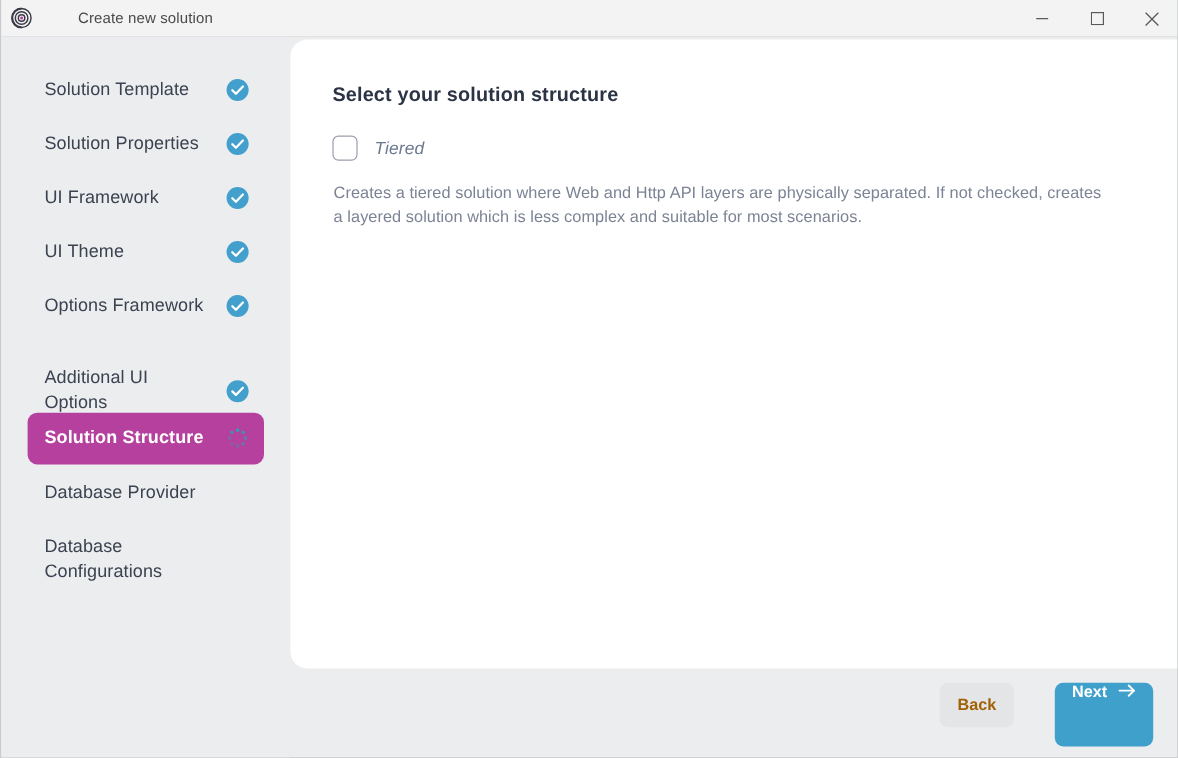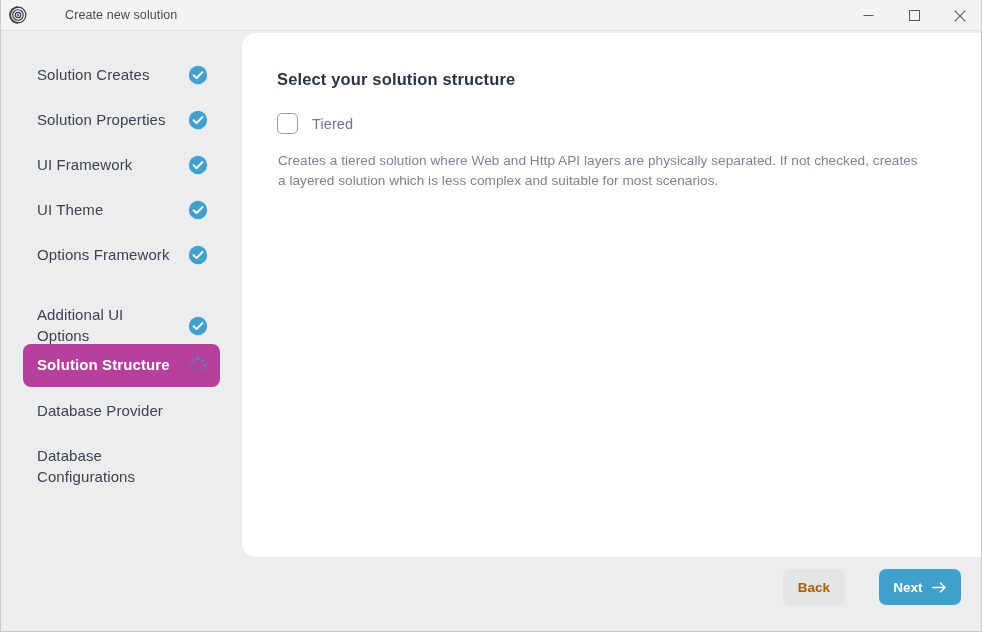--- a/index.html
+++ b/index.html
@@ -108,20 +108,21 @@
     font-weight: bold;
     color: #2b3445;
     letter-spacing: .15px;
   }
 
   #checkbox-row {
     position: absolute;
     top: 80px; left: 35px;
     display: flex;
     align-items: center;
+    font-style: italic;
   }
   .checkbox {
     width: 21px; height: 21px;
     border: 1.6px solid #9a9fa9;
     border-radius: 5px;
     background: #fff;
     flex: 0 0 auto;
     cursor: default;
   }
   .checkbox-label {
@@ -157,26 +158,26 @@
     border-radius: 7px;
     font-family: "Liberation Sans", sans-serif;
     font-size: 13.5px;
     font-weight: bold;
     color: #a16207;
     cursor: default;
   }
   #btn-next {
     position: absolute;
     right: 22px; top: 12px;
-    width: 82px; height: 36px;
+    width: 82px; height: 53px;
     background: #3fa0cc;
     border: none;
     border-radius: 7px;
     display: flex;
-    align-items: center;
+    align-items: flex-start;
     justify-content: center;
     gap: 9px;
     cursor: default;
   }
   #btn-next-label {
     font-size: 13.5px;
     font-weight: bold;
     color: #ffffff;
   }
 </style>
@@ -211,21 +212,21 @@
           <line x1="0.7" y1="0.7" x2="11.3" y2="11.3" stroke="#5a5a5a" stroke-width="1.1"></line>
           <line x1="11.3" y1="0.7" x2="0.7" y2="11.3" stroke="#5a5a5a" stroke-width="1.1"></line>
         </svg>
       </div>
     </div>
   </div>
 
   <div id="sidebar">
 
     <div class="nav-item" style="top:28px;">
-      <span class="nav-label">Solution Creates</span>
+      <span class="nav-label">Solution Template</span>
       <span class="nav-status">
         <svg width="20" height="20" viewBox="0 0 20 20">
             <circle cx="10" cy="10" r="9.2" fill="#43a0cc"></circle>
             <path d="M5.6 10.2 L8.6 13.1 L14.4 7.1" fill="none" stroke="#fff" stroke-width="1.9" stroke-linecap="round" stroke-linejoin="round"></path>
           </svg>
       </span>
     </div>
 
     <div class="nav-item" style="top:73px;">
       <span class="nav-label">Solution Properties</span>

